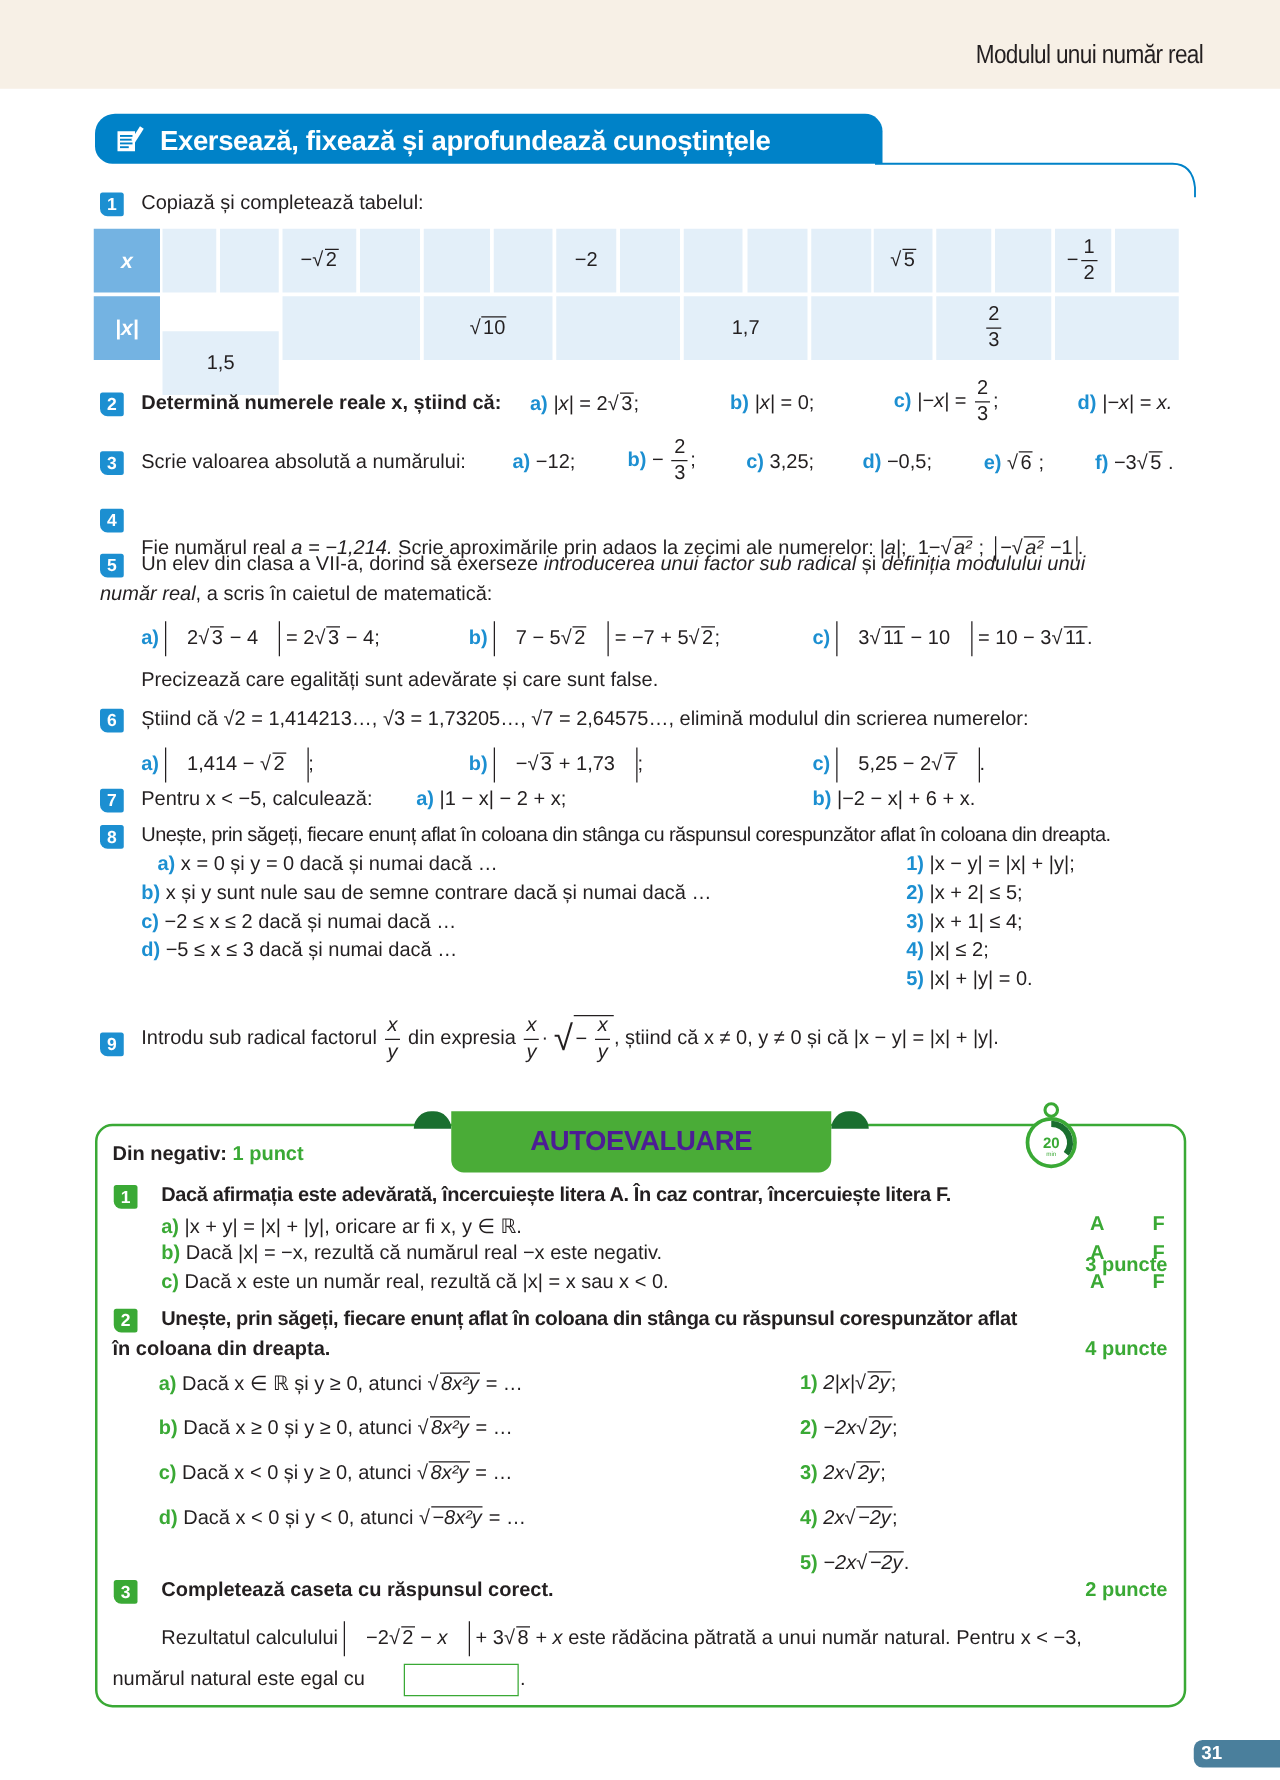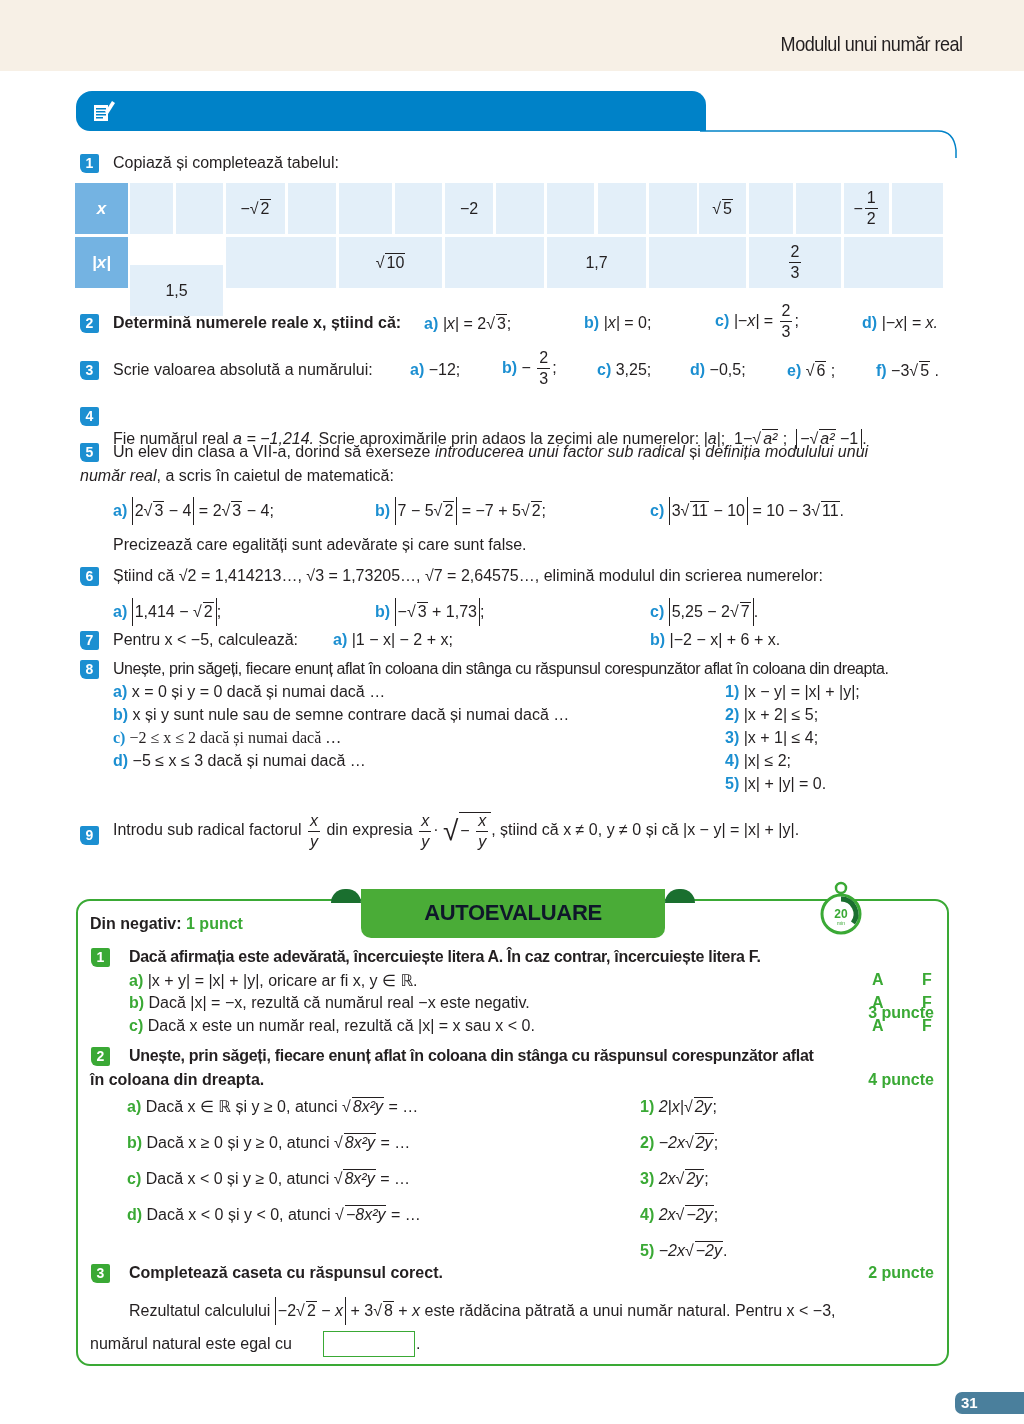--- a/index.html
+++ b/index.html
@@ -20,23 +20,23 @@
   .b { font-weight: bold; }
   .grid { position: absolute; left: 75px; top: 183px; width: 868px; }
   .cell { position: absolute; background: #e3eff9; text-align: center; font-size: 16px; display: flex; align-items: center; justify-content: center; }
   .cell.hdr { background: #74b3e2; color: #fff; font-weight: bold; font-style: italic; font-size: 17px; }
   .frac { display: inline-flex; flex-direction: column; align-items: center; vertical-align: middle; line-height: 1; margin: 0 2px; }
   .frac .n { padding: 0 2px 2px; border-bottom: 1.2px solid #231f20; }
   .frac .d { padding: 2px 2px 0; }
   .sq { display: inline-block; border-top: 1.2px solid #231f20; padding: 0 1px; line-height: 1.1; margin-left: 1px; }
   .rad::before { content: "\221A"; }
   .abs { display: inline-block; border-left: 1.2px solid #231f20; border-right: 1.2px solid #231f20; padding: 0 3px; line-height: 1.25; }
-  .abs.tall { padding: 4px 2px; }
+  .abs.tall { padding: 4px 17px; }
   .auto-box { position: absolute; left: 76px; top: 899px; width: 873px; height: 467px; border: 2px solid #3aa935; border-radius: 14px; }
-  .auto-tab { position: absolute; left: 361px; top: 889px; width: 304px; height: 49px; background: #4aac37; border-radius: 0 0 10px 10px; color: #0f172a; font-weight: bold; font-size: 22px; text-align: center; line-height: 47px; letter-spacing: -0.3px; }
+  .auto-tab { position: absolute; left: 361px; top: 889px; width: 304px; height: 49px; background: #4aac37; border-radius: 0 0 10px 10px; color: #4c1d95; font-weight: bold; font-size: 22px; text-align: center; line-height: 47px; letter-spacing: -0.3px; }
   .auto-ear { position: absolute; top: 889px; width: 30px; height: 14px; background: #1a6f2f; border-radius: 15px 15px 0 0; }
   .timer { position: absolute; left: 818px; top: 881px; width: 46px; height: 56px; }
   .answer-box { position: absolute; left: 323px; top: 1331px; width: 92px; height: 26px; border: 1.5px solid #3aa935; background: #fff; }
   .page-num { position: absolute; left: 955px; top: 1392px; width: 69px; height: 22px; background: #4a7f9c; border-radius: 7px 0 0 7px; color: #fff; font-weight: bold; font-size: 15px; line-height: 22px; padding-left: 6px; }
   .pts { color: #3aa935; font-weight: bold; }
 </style>
 </head>
 <body>
 
 <div class="topbar">
@@ -45,20 +45,21 @@
 
 <div class="sec-head">
   <svg class="icon" viewBox="0 0 24 24">
     <rect x="2" y="6" width="14" height="16" fill="#fff"></rect>
     <rect x="4" y="9" width="10" height="1.5" fill="#0082c8"></rect>
     <rect x="4" y="12" width="10" height="1.5" fill="#0082c8"></rect>
     <rect x="4" y="15" width="10" height="1.5" fill="#0082c8"></rect>
     <rect x="4" y="18" width="7" height="1.5" fill="#0082c8"></rect>
     <path d="M13 13 L20 2 L23 4 L16 15 Z" fill="#fff"></path>
   </svg>
+  <div class="title">Exersează, fixează și aprofundează cunoștințele</div>
 </div>
 <svg class="sec-curve" viewBox="0 0 260 48">
   <path d="M0 21 L238 21 Q254 21 256 40 L256 48" stroke="#0082c8" stroke-width="1.5" fill="none"></path>
 </svg>
 
 <div class="num" style="left:80px;top:154px;">1</div>
 <div class="t" style="left:113px;top:154px;">Copiază și completează tabelul:</div>
 
 <div class="grid">
   <div class="cell hdr" style="left:0;top:0;width:53px;height:51px;">x</div>
@@ -152,23 +153,23 @@
 <div class="t" style="left:650px;top:598px;"><span class="lbl">c)</span> <span class="abs tall">5,25 − 2<span class="rad"></span><span class="sq">7</span></span>.</div>
 
 <div class="num" style="left:80px;top:631px;">7</div>
 <div class="t" style="left:113px;top:631px;">Pentru x &lt; −5, calculează:</div>
 <div class="t" style="left:333px;top:631px;"><span class="lbl">a)</span> <span>|1 − x| − 2 + x;</span></div>
 <div class="t" style="left:650px;top:631px;"><span class="lbl">b)</span> <span>|−2 − x| + 6 + x.</span></div>
 
 <div class="num" style="left:80px;top:660px;">8</div>
 <div class="t" style="left:113px;top:660px;letter-spacing:-0.45px;">Unește, prin săgeți, fiecare enunț aflat în coloana din stânga cu răspunsul corespunzător aflat în coloana din dreapta.</div>
 <div id="ex8left">
-    <div class="t" style="left: 113px; top: 683px; text-align: center;"><span class="lbl">a)</span><span> x = 0 și y = 0 dacă și numai dacă …</span></div>
+    <div class="t" style="left: 126px; top: 683px; text-align: center;"><span class="lbl">a)</span><span> x = 0 și y = 0 dacă și numai dacă …</span></div>
     <div class="t" style="left: 113px; top: 706px;"><span class="lbl">b)</span><span> x și y sunt nule sau de semne contrare dacă și numai dacă …</span></div>
-    <div class="t" style="left: 113px; top: 729px; font-family: Liberation Serif, serif;"><span class="lbl">c)</span><span> −2 ≤ x ≤ 2 dacă și numai dacă …</span></div>
+    <div class="t" style="left: 113px; top: 729px;"><span class="lbl">c)</span><span> −2 ≤ x ≤ 2 dacă și numai dacă …</span></div>
     <div class="t" style="left: 113px; top: 752px;"><span class="lbl">d)</span><span> −5 ≤ x ≤ 3 dacă și numai dacă …</span></div>
   </div>
 <div id="ex8right">
     <div class="t" style="left: 725px; top: 683px;"><span class="lbl">1)</span><span> |x − y| = |x| + |y|;</span></div>
     <div class="t" style="left: 725px; top: 706px;"><span class="lbl">2)</span><span> |x + 2| ≤ 5;</span></div>
     <div class="t" style="left: 725px; top: 729px;"><span class="lbl">3)</span><span> |x + 1| ≤ 4;</span></div>
     <div class="t" style="left: 725px; top: 752px;"><span class="lbl">4)</span><span> |x| ≤ 2;</span></div>
     <div class="t" style="left: 725px; top: 775px;"><span class="lbl">5)</span><span> |x| + |y| = 0.</span></div>
   </div>
 

